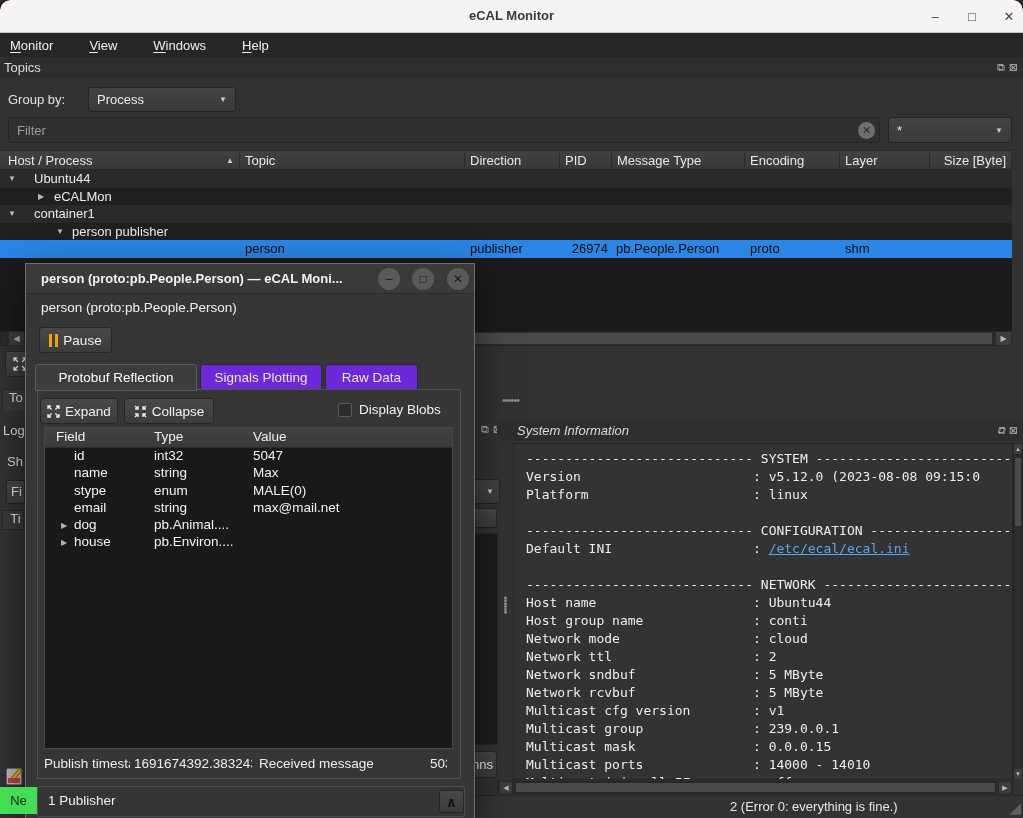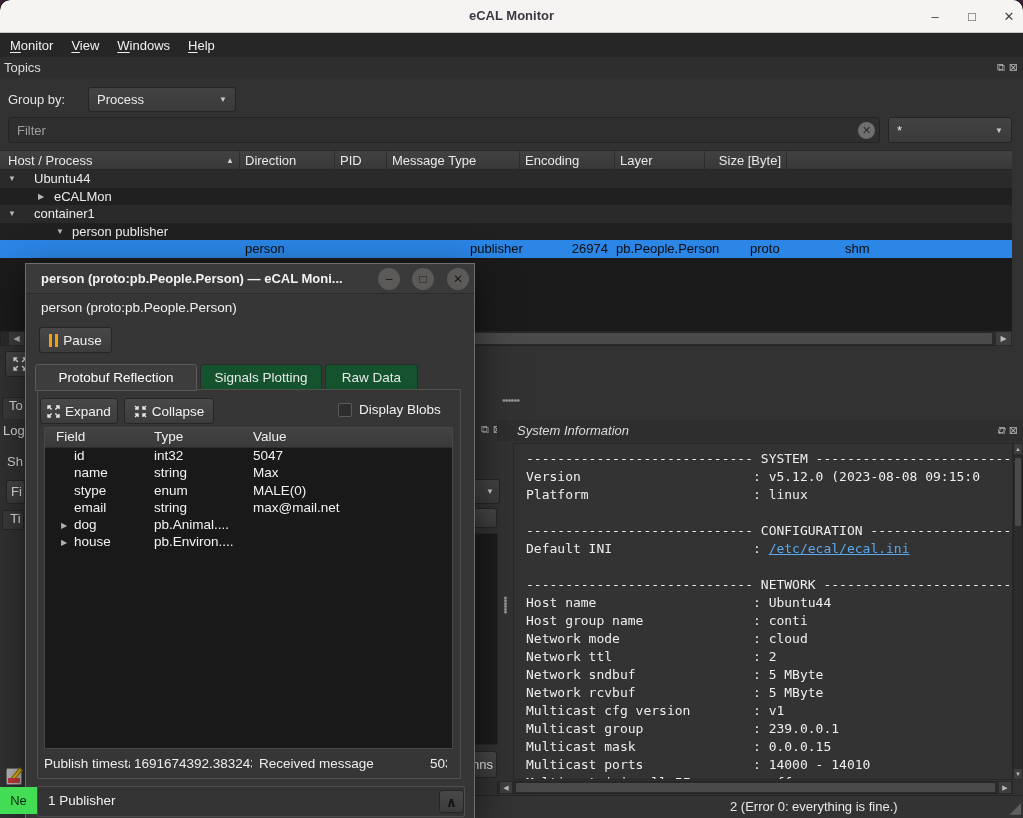--- a/index.html
+++ b/index.html
@@ -9,21 +9,21 @@
   .abs{position:absolute;}
   
   .titlebar{position:absolute;left:0;top:0;width:1023px;height:33px;background:#f5f4f2;
             border-bottom:1px solid #c9c5c1;border-radius:10px 10px 0 0;}
   .titlebar .wtitle{position:absolute;left:0;right:0;top:8px;text-align:center;font-weight:bold;
             font-size:13px;color:#3b3740;}
   .wbtn{position:absolute;top:7px;width:20px;height:20px;color:#454545;font-size:13px;line-height:20px;
         text-align:center;}
   
   .menubar{position:absolute;left:0;top:33px;width:1023px;height:24px;background:#262626;
-           display:flex;align-items:center;padding-left:10px;gap:18px;}
+           display:flex;align-items:center;padding-left:10px;gap:36px;}
   .menu-item{font-size:13px;color:#f0f0f0;}
   .menu-item u{text-decoration:underline;text-underline-offset:2px;}
   
   .dock-header{background:#2e2e2e;color:#dcdcdc;font-size:13px;display:flex;align-items:center;}
   .dock-icons{margin-left:auto;display:flex;gap:4px;padding-right:5px;color:#b5b5b5;font-size:11px;}
   .combo{background:linear-gradient(#434343,#3a3a3a);border:1px solid #242424;border-radius:3px;
          color:#eaeaea;font-size:13px;display:flex;align-items:center;padding:0 8px;}
   .combo .arrow{margin-left:auto;font-size:8px;color:#c8c8c8;}
   .filter-input{position:absolute;background:#2f2f2f;border:1px solid #232323;border-radius:3px;
          color:#e8e8e8;font-size:13px;padding:0 28px 0 8px;outline:none;}
@@ -48,21 +48,21 @@
   .tcell{position:absolute;top:1px;white-space:nowrap;}
   .tcell.pid{width:48px;text-align:right;}
   
   .sb-track{background:#2b2b2b;border:1px solid #242424;}
   .sb-btn{position:absolute;background:#3e3e3e;border:1px solid #2a2a2a;color:#b9b9b9;text-align:center;}
   .sb-handle{position:absolute;background:#4a4a4a;border:1px solid #2a2a2a;border-radius:2px;}
   
   .frag-btn{background:linear-gradient(#474747,#3c3c3c);border:1px solid #262626;border-radius:3px;
         color:#e6e6e6;font-size:13px;overflow:hidden;white-space:nowrap;}
   .frag-tab{background:#3a3a3a;border:1px solid #272727;border-bottom:none;border-radius:3px 3px 0 0;
-        color:#dddddd;font-size:13px;padding-left:6px;overflow:hidden;white-space:nowrap;margin-top:8px;}
+        color:#dddddd;font-size:13px;padding-left:6px;overflow:hidden;white-space:nowrap;}
   .frag-text{color:#dddddd;font-size:13px;white-space:nowrap;}
   .frag-hdr{background:#3a3a3a;border:1px solid #272727;color:#e2e2e2;font-size:13px;padding-left:5px;
         overflow:hidden;white-space:nowrap;text-align:center;}
   .dots-h{color:#8f8f8f;font-size:11px;letter-spacing:-1px;}
   .dots-v{color:#8f8f8f;font-size:11px;letter-spacing:-1px;transform:rotate(90deg);transform-origin:left top;}
   
   .si-content{position:absolute;left:513px;top:443px;width:500px;height:337px;background:#333333;
         border:1px solid #272727;overflow:hidden;padding:6px 0 0 12px;}
   .si-line{white-space:pre;font-family:"DejaVu Sans Mono","Liberation Mono",monospace;
         font-size:13px;line-height:18px;color:#eeeeee;}
@@ -80,21 +80,21 @@
   .dlg-title{position:absolute;left:15px;top:7px;font-size:13px;font-weight:bold;color:#f2f2f2;
         white-space:nowrap;}
   .csd{position:absolute;top:4px;width:22px;height:22px;border-radius:50%;background:#5c5a58;
         color:#1a1a1a;font-size:12px;line-height:22px;text-align:center;}
   .dlg-label{position:absolute;left:15px;top:36px;font-size:13.5px;color:#f0f0f0;}
   .btn{position:absolute;display:flex;align-items:center;justify-content:center;gap:5px;
        background:linear-gradient(#484848,#3c3c3c);border:1px solid #262626;border-radius:3px;
        color:#f0f0f0;font-size:13.5px;}
   .pause-bars{display:inline-block;width:9px;height:13px;
        border-left:3.5px solid #f0a010;border-right:3.5px solid #f0a010;}
-  .dtab{position:absolute;top:100px;height:26px;background:#14532d;border:1px solid #2a2a2a;
+  .dtab{position:absolute;top:100px;height:26px;background:#6d28d9;border:1px solid #2a2a2a;
        border-radius:3px 3px 0 0;color:#e8e8e8;font-size:13.5px;text-align:center;line-height:25px;
        overflow:hidden;white-space:nowrap;}
   .dtab.active{background:#3d3d3d;border-color:#5a5a5a;height:27px;z-index:2;color:#ffffff;}
   .pane{position:absolute;left:11px;top:125px;width:424px;height:390px;border:1px solid #515151;
        background:#363636;}
   .icon-svg{display:inline-block;}
   .checkbox{position:absolute;width:14px;height:14px;background:#2d2d2d;border:1px solid #5a5a5a;
        border-radius:2px;}
   .refl-table{position:absolute;left:18px;top:163px;width:409px;height:322px;background:#191919;
        border:1px solid #474747;}
@@ -151,20 +151,23 @@
   <div class="combo abs" style="left:888px;top:117px;width:124px;height:26px;">
     <span>*</span>
     <span class="arrow">▼</span>
   </div>
 
   <div class="col-header" id="col-header">
       <div class="th" style="width: 240px;">
         <span style="padding-left: 3px;">Host / Process</span>
         <span class="sort">▲</span>
       </div>
+      <div class="th" style="width: 225px;">
+        <span>Topic</span>
+      </div>
       <div class="th" style="width: 95px;">
         <span>Direction</span>
       </div>
       <div class="th" style="width: 52px;">
         <span>PID</span>
       </div>
       <div class="th" style="width: 133px;">
         <span>Message Type</span>
       </div>
       <div class="th" style="width: 95px;">

